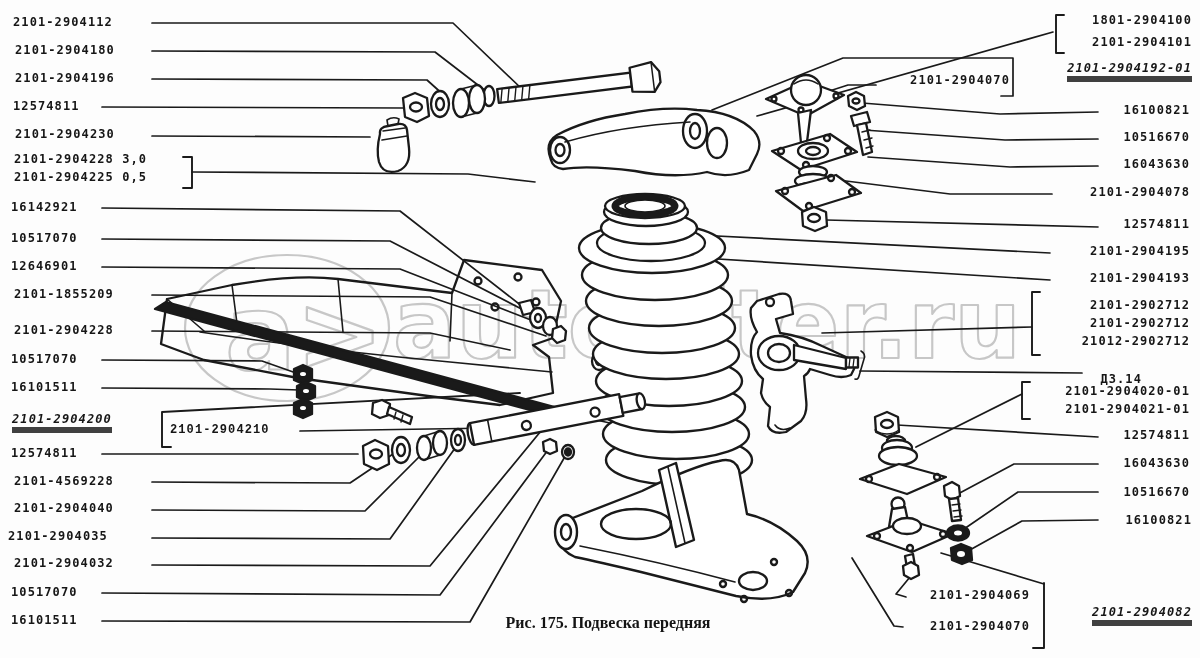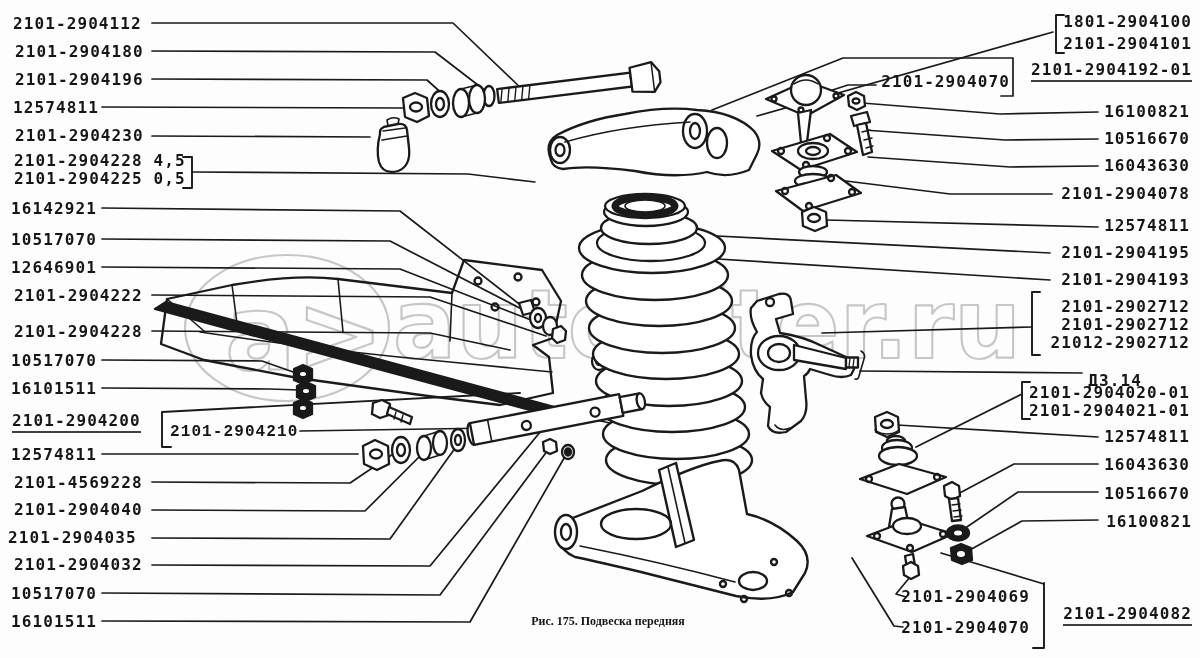--- a/index.html
+++ b/index.html
@@ -2,27 +2,27 @@
 <html><head>
 <meta charset="utf-8">
 <style>
   html,body{margin:0;padding:0;background:#e8e8e8;}
   .page{
     position:relative;width:1200px;height:658px;background:#fdfdfd;
     overflow:hidden;font-family:"DejaVu Sans Mono","Liberation Mono",monospace;
   }
   .art{position:absolute;left:0;top:0;width:1200px;height:658px;}
   .plabel{
-    position:absolute;font-size:16px;font-weight:700;letter-spacing:1.1px;
+    position:absolute;font-size:12px;font-weight:700;letter-spacing:1.1px;
     color:#161616;white-space:nowrap;line-height:1;
   }
-  .plabel.ul{border-bottom:2px solid #404040;padding-bottom:2px;}
+  .plabel.ul{border-bottom:6px solid #404040;padding-bottom:2px;font-style:italic;}
   .caption{
     position:absolute;left:608px;top:614px;transform:translateX(-50%);
-    font-family:"Liberation Serif","DejaVu Serif",serif;font-size:12px;
+    font-family:"Liberation Serif","DejaVu Serif",serif;font-size:16px;
     font-weight:700;color:#141414;white-space:nowrap;
   }
 </style>
 </head>
 <body>
 
 <div class="page">
 
 <svg class="art" viewBox="0 0 1200 658" stroke-linecap="round" stroke-linejoin="round">
 
@@ -293,26 +293,26 @@
     </g>
   </g>
 </svg>
 
 <div id="labels-layer">
       <div class="plabel" style="top: 16px; left: 13px;">2101-2904112</div>
       <div class="plabel" style="top: 44px; left: 15px;">2101-2904180</div>
       <div class="plabel" style="top: 72px; left: 15px;">2101-2904196</div>
       <div class="plabel" style="top: 100px; left: 13px;">12574811</div>
       <div class="plabel" style="top: 128px; left: 15px;">2101-2904230</div>
-      <div class="plabel" style="top: 153px; left: 14px;">2101-2904228 4,5</div>
+      <div class="plabel" style="top: 153px; left: 14px;">2101-2904228 3,0</div>
       <div class="plabel" style="top: 171px; left: 14px;">2101-2904225 0,5</div>
       <div class="plabel" style="top: 201px; left: 11px;">16142921</div>
       <div class="plabel" style="top: 232px; left: 11px;">10517070</div>
       <div class="plabel" style="top: 260px; left: 11px; text-align: right;">12646901</div>
-      <div class="plabel" style="top: 288px; left: 14px;">2101-2904222</div>
+      <div class="plabel" style="top: 288px; left: 14px;">2101-1855209</div>
       <div class="plabel" style="top: 324px; left: 14px; text-align: right;">2101-2904228</div>
       <div class="plabel" style="top: 353px; left: 11px;">10517070</div>
       <div class="plabel" style="top: 381px; left: 11px;">16101511</div>
       <div class="plabel ul" style="top: 413px; left: 12px;">2101-2904200</div>
       <div class="plabel" style="top: 424px; left: 170px; font-family: Liberation Mono, monospace;">2101-2904210</div>
       <div class="plabel" style="top: 447px; left: 11px;">12574811</div>
       <div class="plabel" style="top: 475px; left: 14px;">2101-4569228</div>
       <div class="plabel" style="top: 502px; left: 14px;">2101-2904040</div>
       <div class="plabel" style="top: 530px; left: 8px;">2101-2904035</div>
       <div class="plabel" style="top: 557px; left: 14px;">2101-2904032</div>

